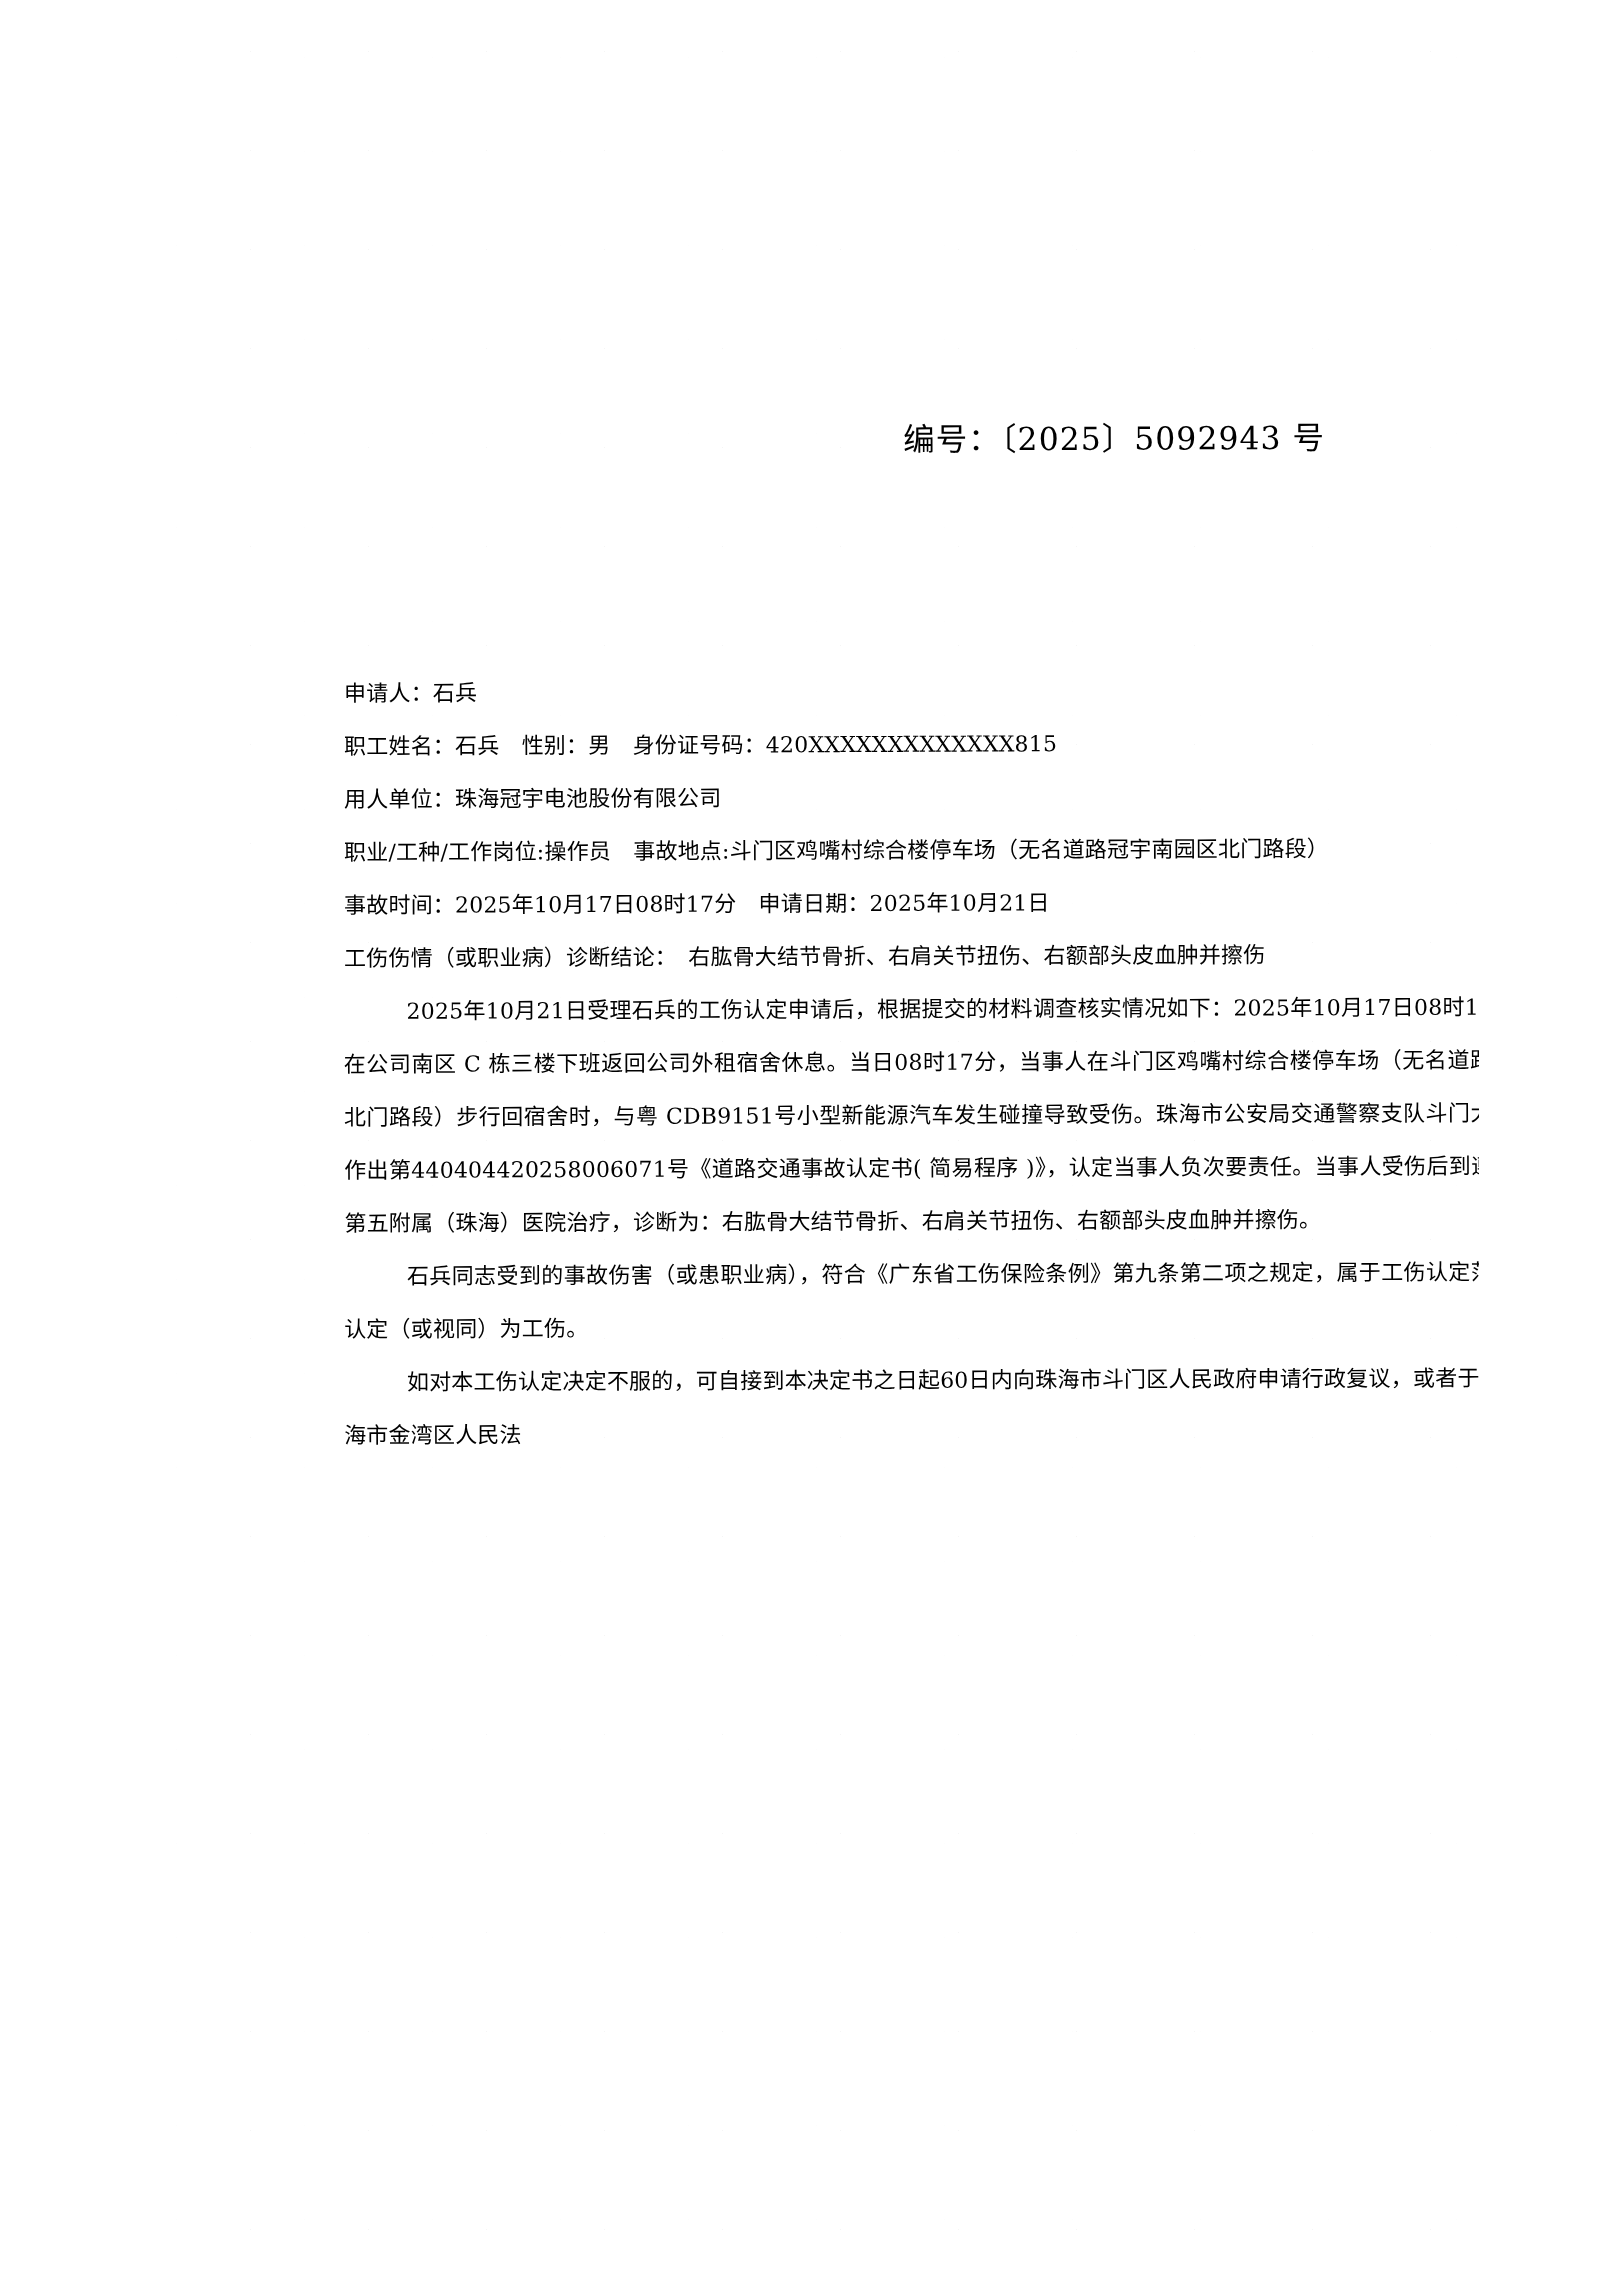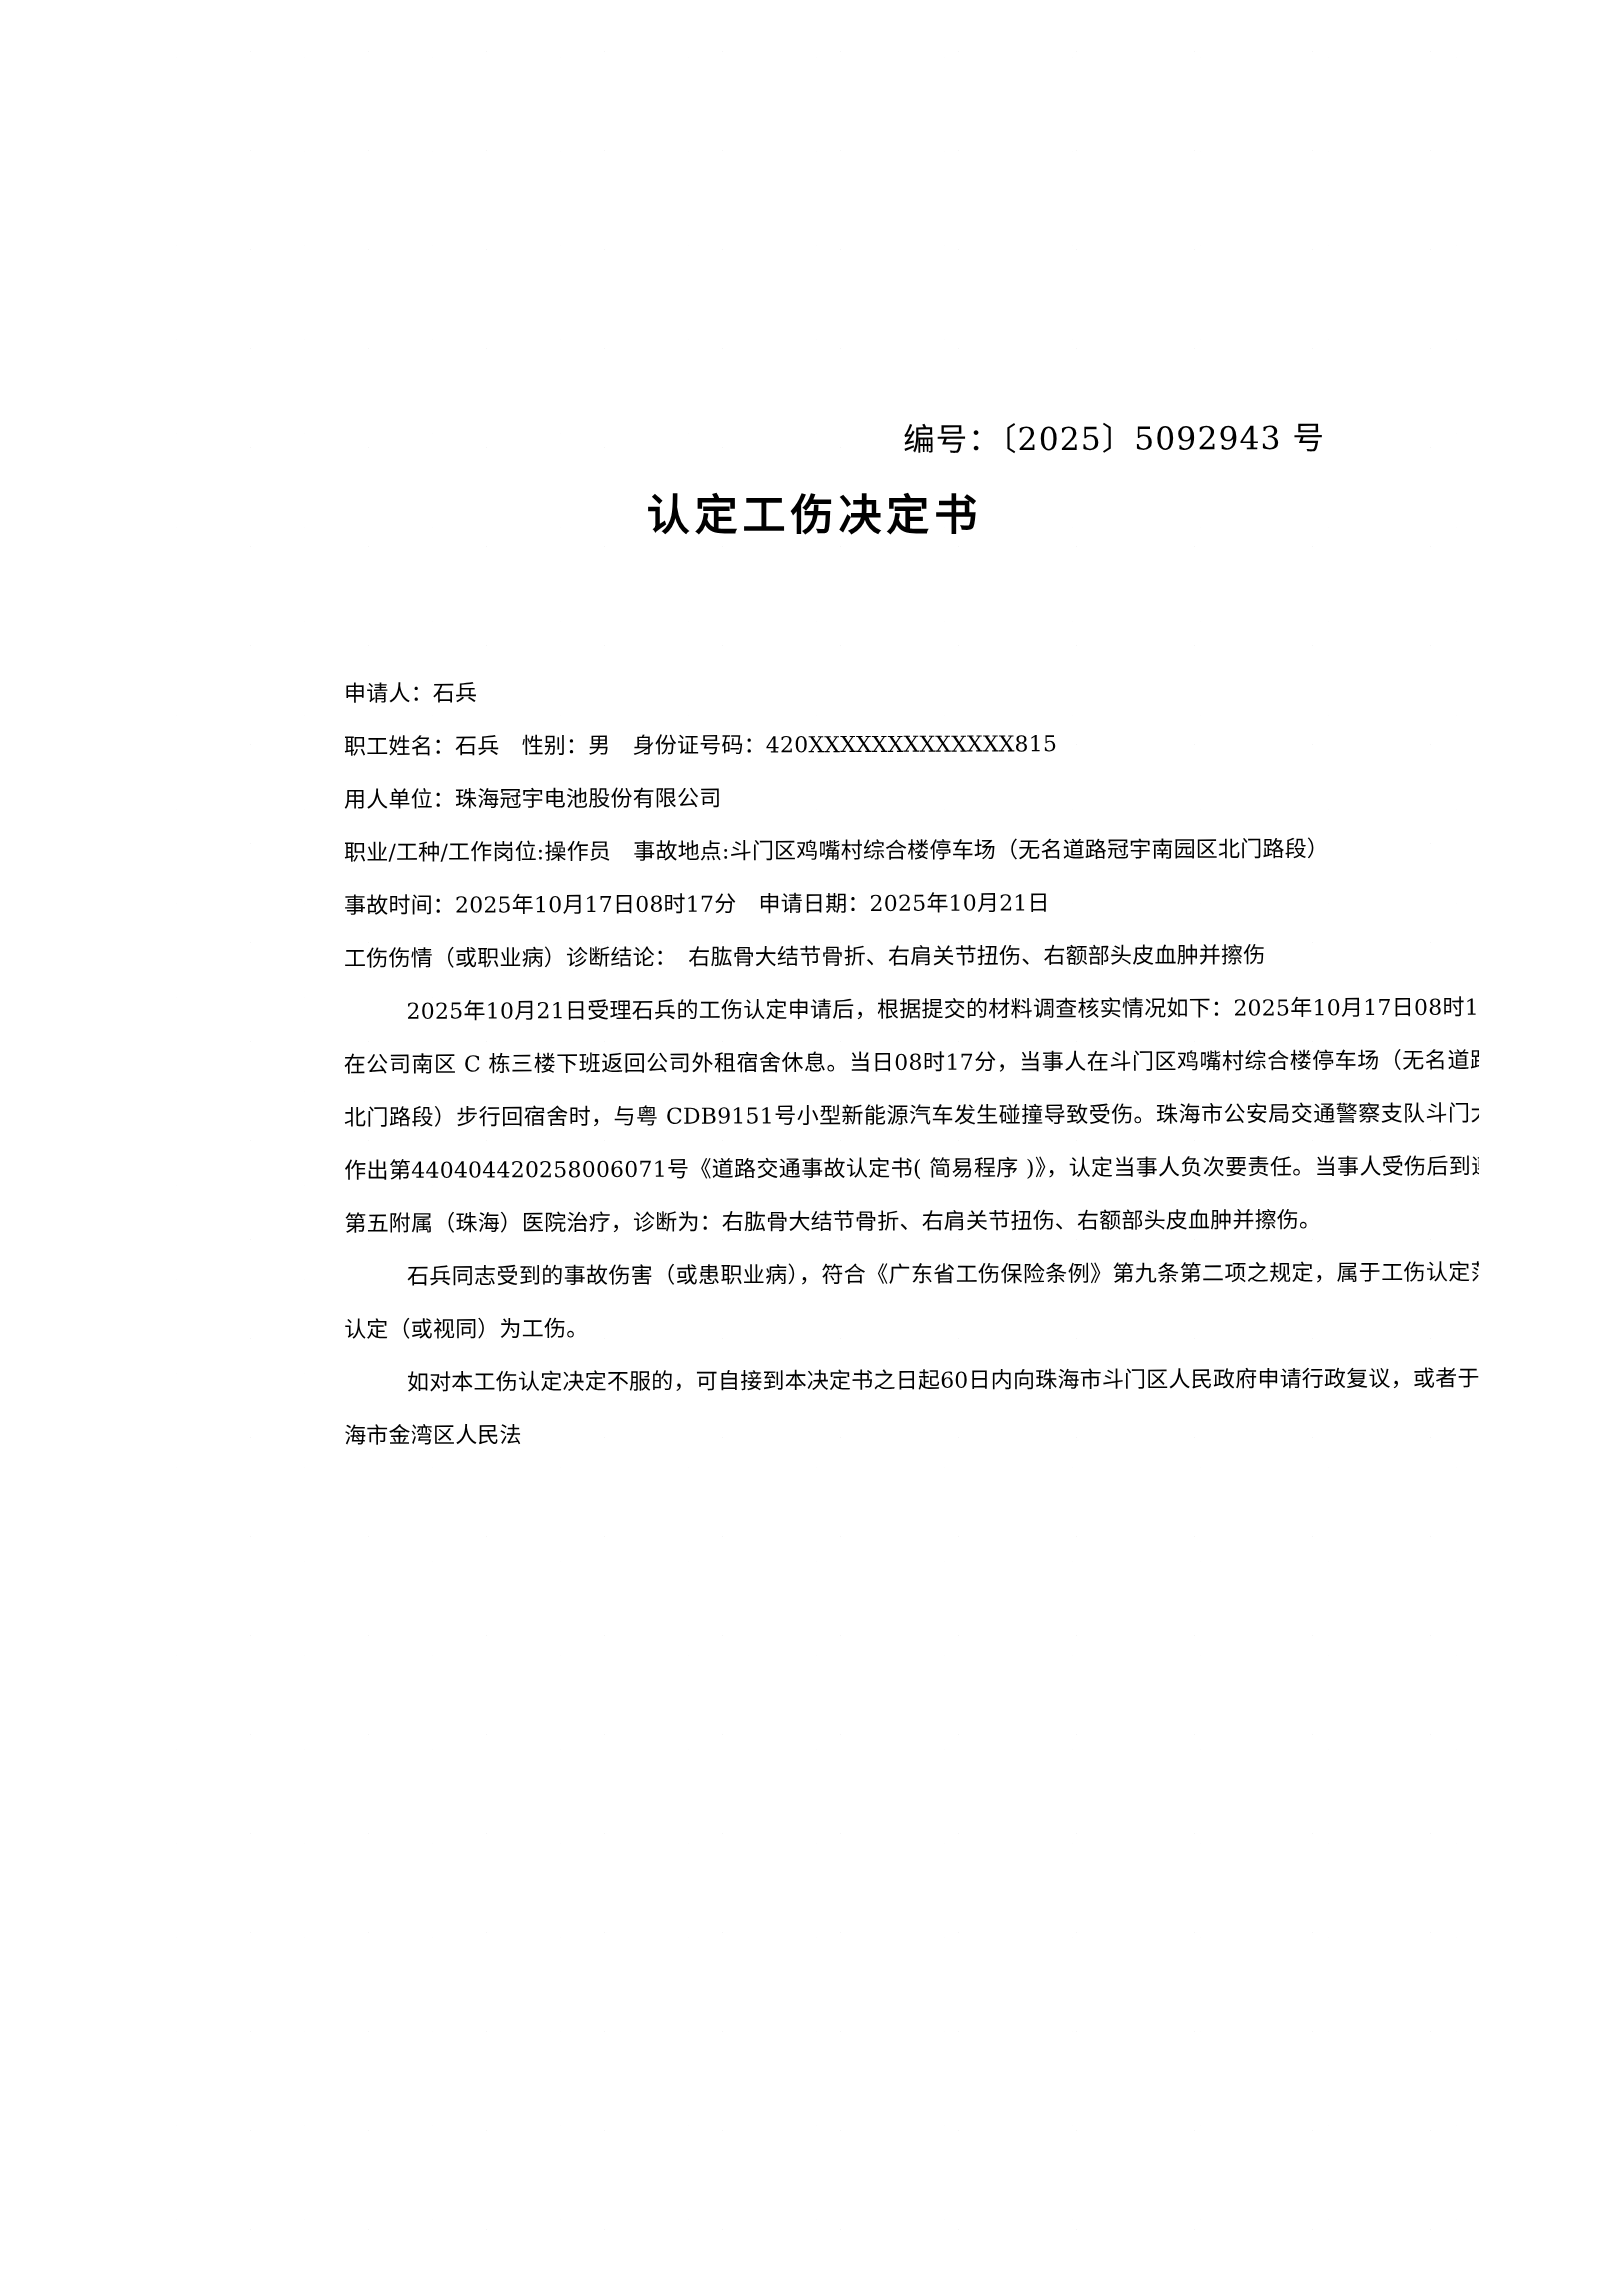--- a/index.html
+++ b/index.html
@@ -109,21 +109,20 @@
 </style>
 </head>
 <body>
 
 <div class="page">
 
   <div class="scan-noise"></div>
 
   <div class="doc-number">编号：〔2025〕5092943 号</div>
 
-  <div class="doc-title">认定工伤决定书</div>
 
   <div class="body-block">
 
     <p class="field-line">申请人：石兵</p>
 
     <p class="field-line">职工姓名：石兵　性别：男　身份证号码：420XXXXXXXXXXXXX815</p>
 
     <p class="field-line">用人单位：珠海冠宇电池股份有限公司</p>
 
     <p class="field-line wrap">职业/工种/工作岗位:操作员　事故地点:斗门区鸡嘴村综合楼停车场（无名道路冠宇南园区北门路段）</p>

